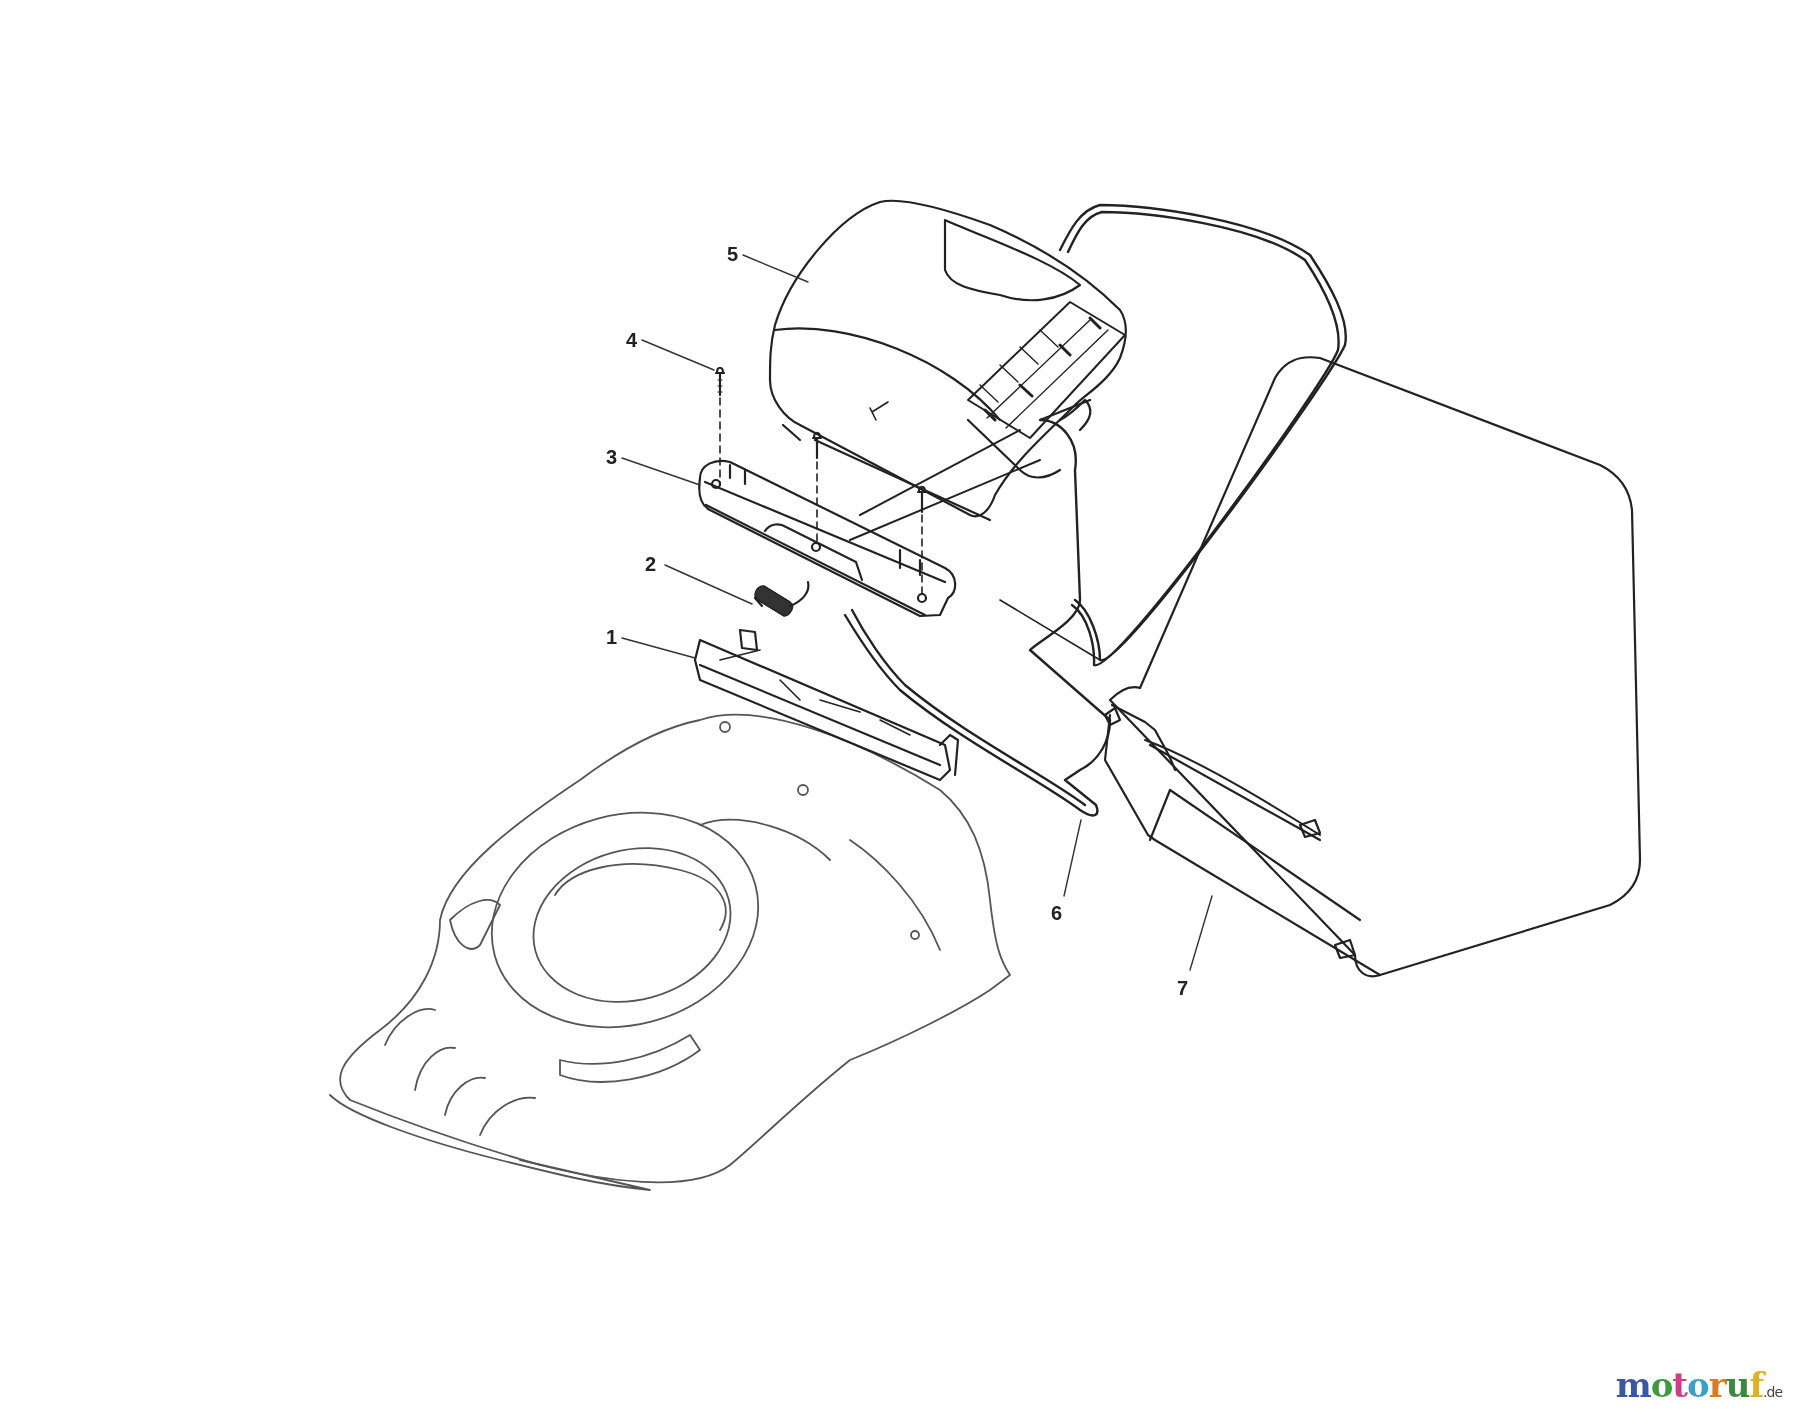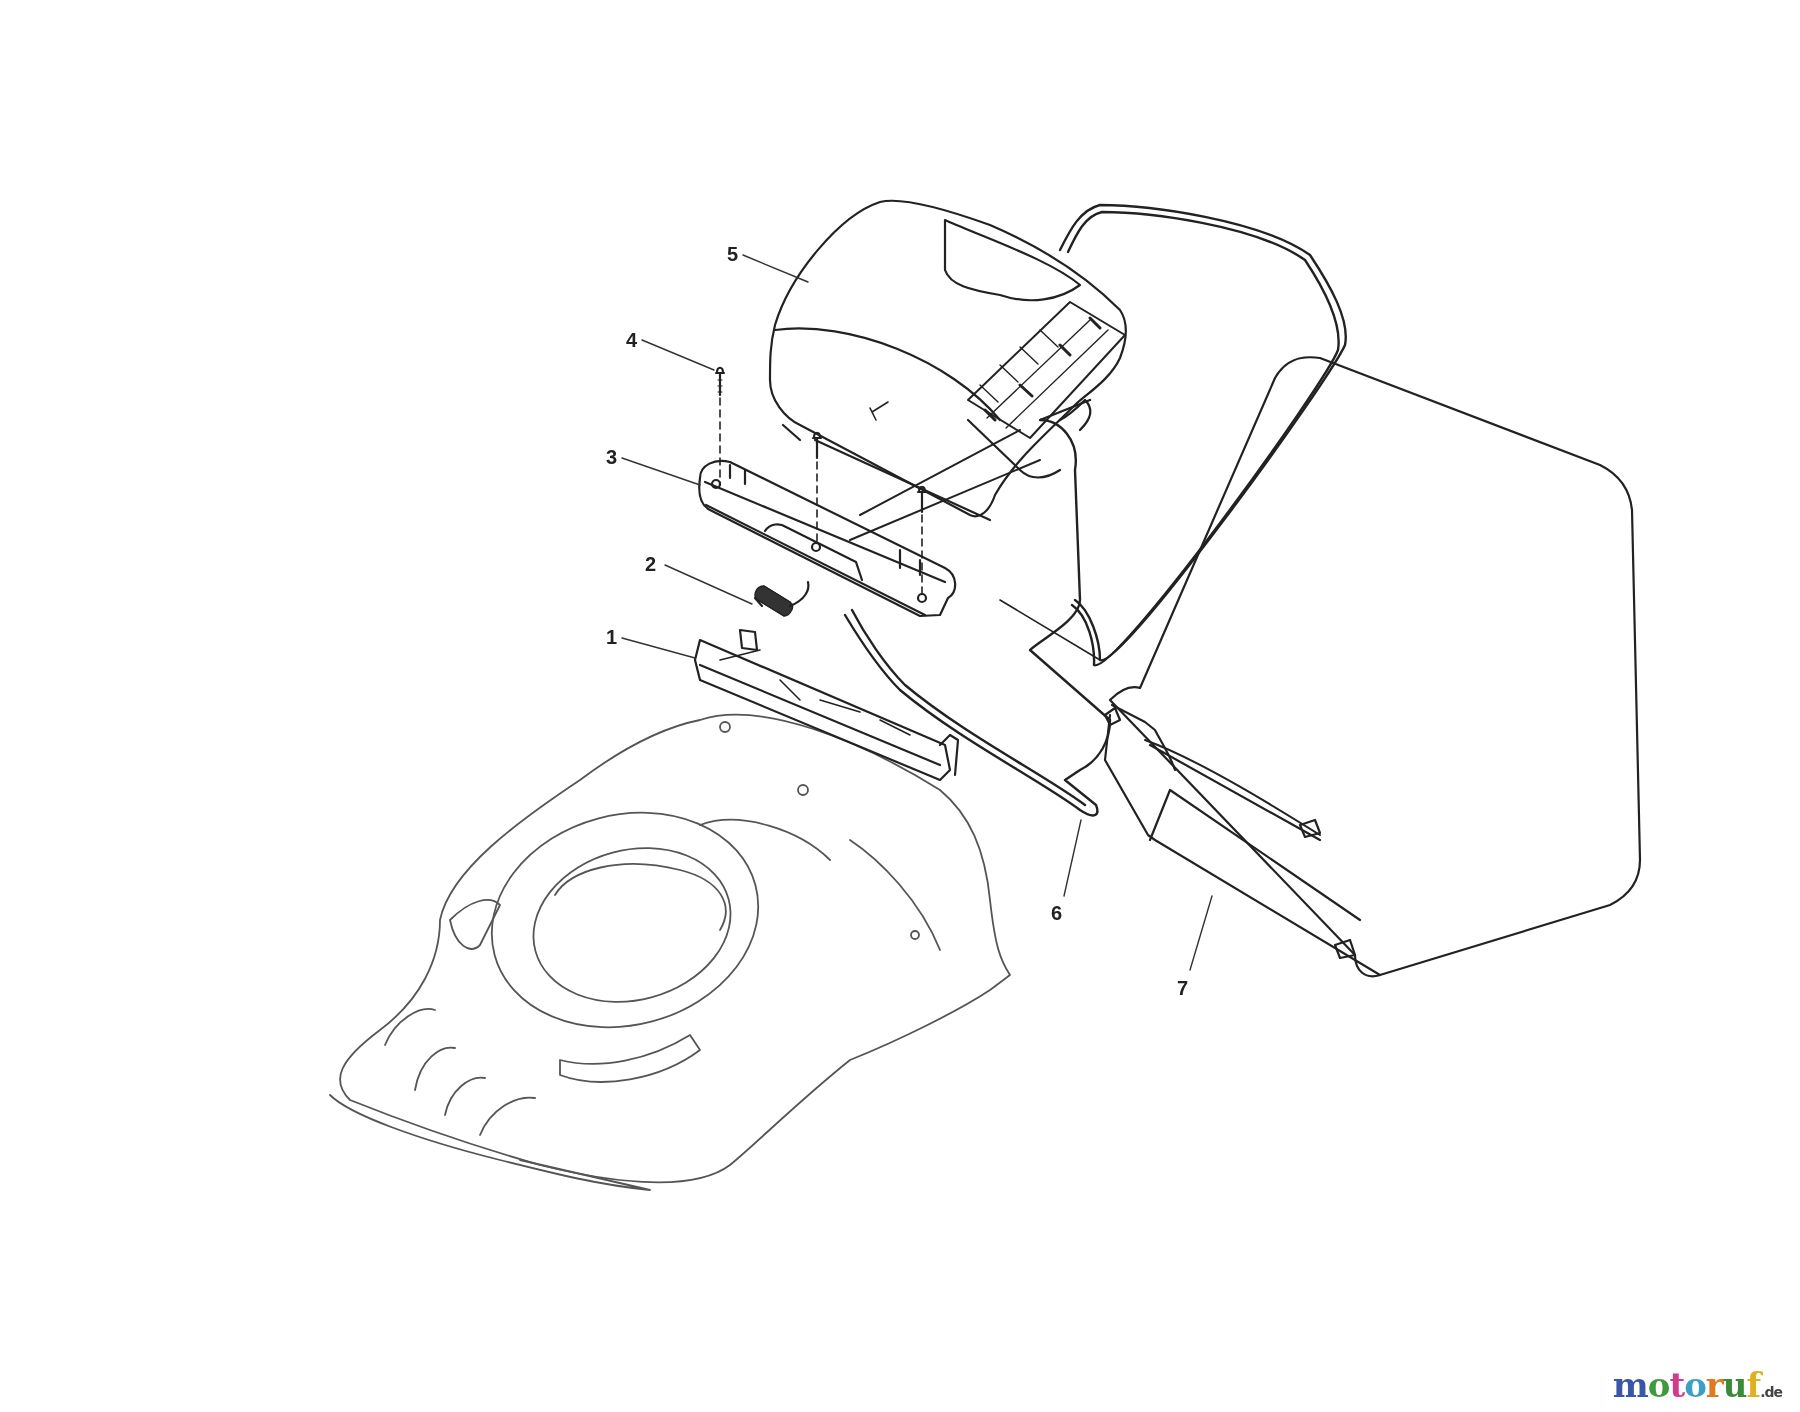--- a/index.html
+++ b/index.html
@@ -1,20 +1,20 @@
 <!DOCTYPE html>
 <html><head>
   <meta charset="utf-8">
   <style>
     html, body { margin:0; padding:0; background:#ffffff; }
     body { width:1800px; height:1412px; position:relative; overflow:hidden; font-family:"Liberation Sans", sans-serif; }
     #diagram { position:absolute; left:0; top:0; width:1800px; height:1412px; }
     .callout { position:absolute; font-family:"Liberation Sans", sans-serif; font-weight:bold; font-size:20px; color:#222; line-height:1; }
     .watermark { position:absolute; right:18px; bottom:10px; font-family:"DejaVu Serif", serif; font-size:34px; font-weight:bold; letter-spacing:-1px; line-height:1; }
-    .watermark .tld { font-family:"DejaVu Sans", sans-serif; font-size:14px; font-weight:bold; color:#444; }
+    .watermark .tld { font-family:"DejaVu Sans", sans-serif; font-size:14px; font-weight:normal; color:#444; }
   </style>
 </head>
 <body>
 
 <svg id="diagram" viewBox="0 0 1800 1412" xmlns="http://www.w3.org/2000/svg">
   <g fill="none" stroke="#222" stroke-width="2.2" stroke-linejoin="round" stroke-linecap="round">
 
     <g stroke="#555" stroke-width="1.8">
       <path d="M700 720 C760 700 860 740 940 790 C970 815 985 850 990 900 C995 945 1000 960 1010 975 L990 990 C960 1010 900 1040 850 1060 C800 1100 760 1140 730 1165 C690 1195 600 1180 540 1165 C470 1145 400 1120 350 1100 C330 1080 340 1060 380 1030 C420 1000 440 960 440 920 C450 870 520 820 580 780 C620 750 660 728 700 720 Z"></path>
       <path d="M330 1095 C350 1115 420 1140 500 1160 C560 1175 600 1185 650 1190 L520 1160"></path>

